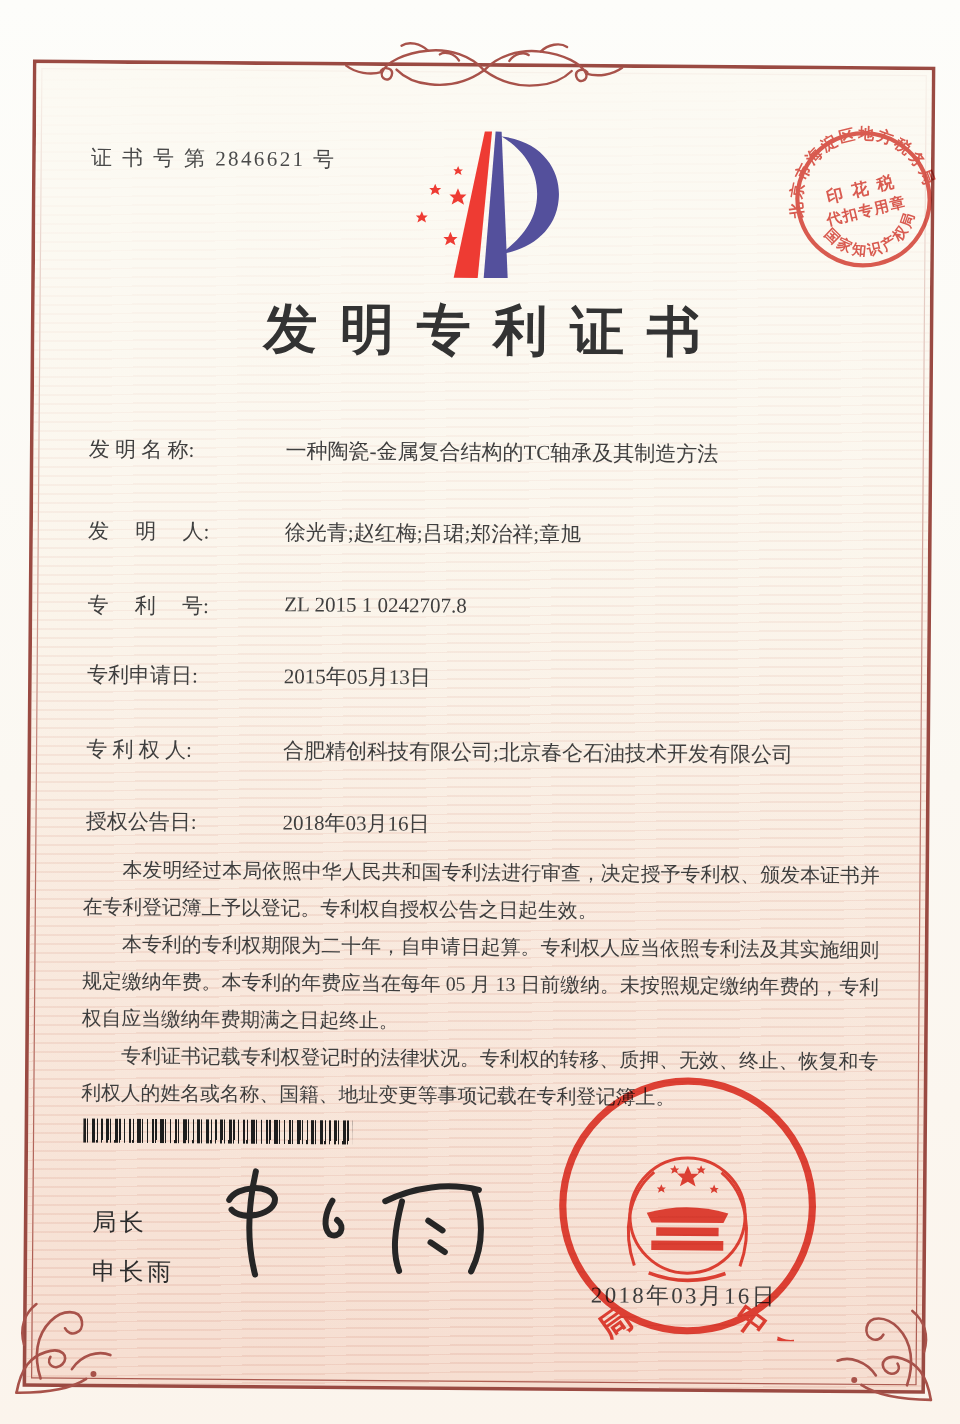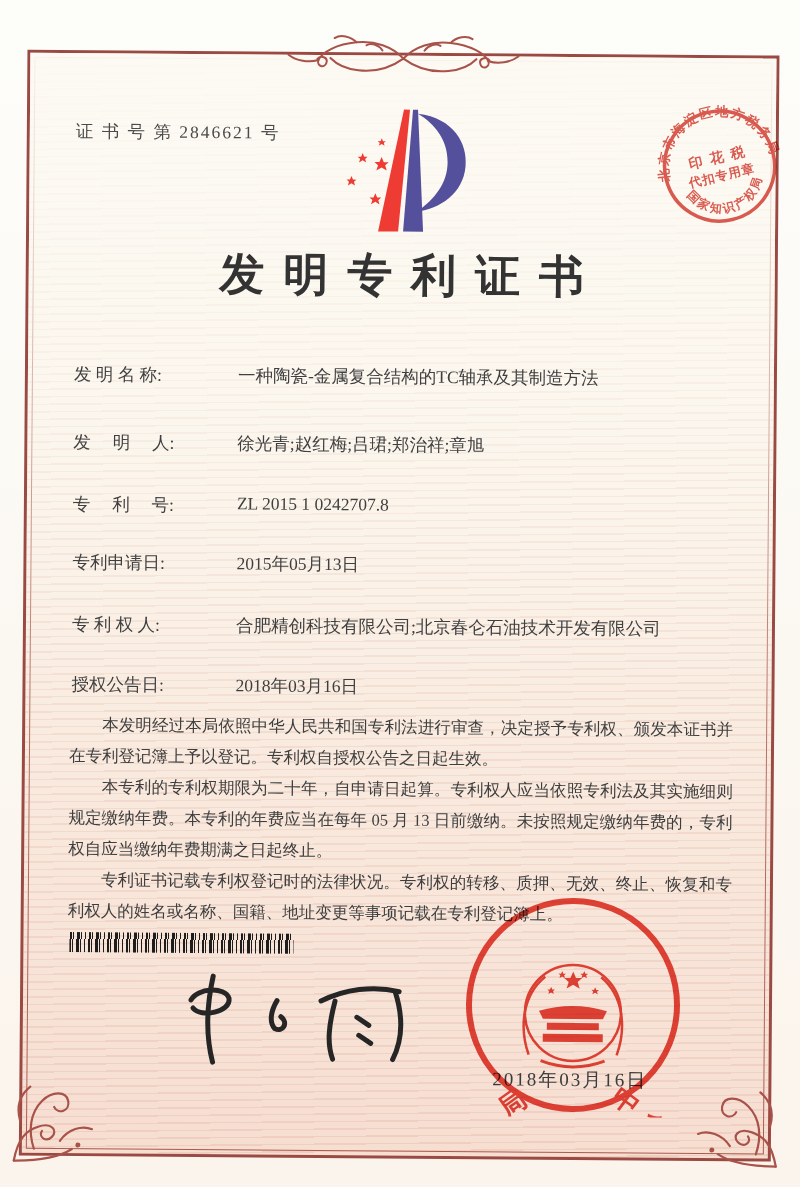--- a/index.html
+++ b/index.html
@@ -148,20 +148,24 @@
     </div>
 
     <div class="body-text">
       <p>本发明经过本局依照中华人民共和国专利法进行审查，决定授予专利权、颁发本证书并在专利登记簿上予以登记。专利权自授权公告之日起生效。</p>
       <p>本专利的专利权期限为二十年，自申请日起算。专利权人应当依照专利法及其实施细则规定缴纳年费。本专利的年费应当在每年 05 月 13 日前缴纳。未按照规定缴纳年费的，专利权自应当缴纳年费期满之日起终止。</p>
       <p>专利证书记载专利权登记时的法律状况。专利权的转移、质押、无效、终止、恢复和专利权人的姓名或名称、国籍、地址变更等事项记载在专利登记簿上。</p>
     </div>
 
     <div class="barcode"></div>
 
+    <div class="signer">
+      <div>局长</div>
+      <div>申长雨</div>
+    </div>
 
     <svg class="signature" width="260" height="105" viewBox="0 0 260 105">
       <g fill="none" stroke="#262626" stroke-width="5" stroke-linecap="round">
         <path d="M40,10 C34,38 32,66 40,96"></path>
         <path d="M18,34 C24,22 52,20 56,32 C58,46 28,52 20,42"></path>
         <path d="M104,34 C98,44 96,56 102,62 C110,66 116,56 108,50"></path>
         <path d="M148,34 C172,22 200,18 226,24"></path>
         <path d="M162,34 C156,58 154,76 160,92"></path>
         <path d="M222,24 C230,48 230,72 220,92"></path>
         <path d="M184,50 L196,58"></path>

